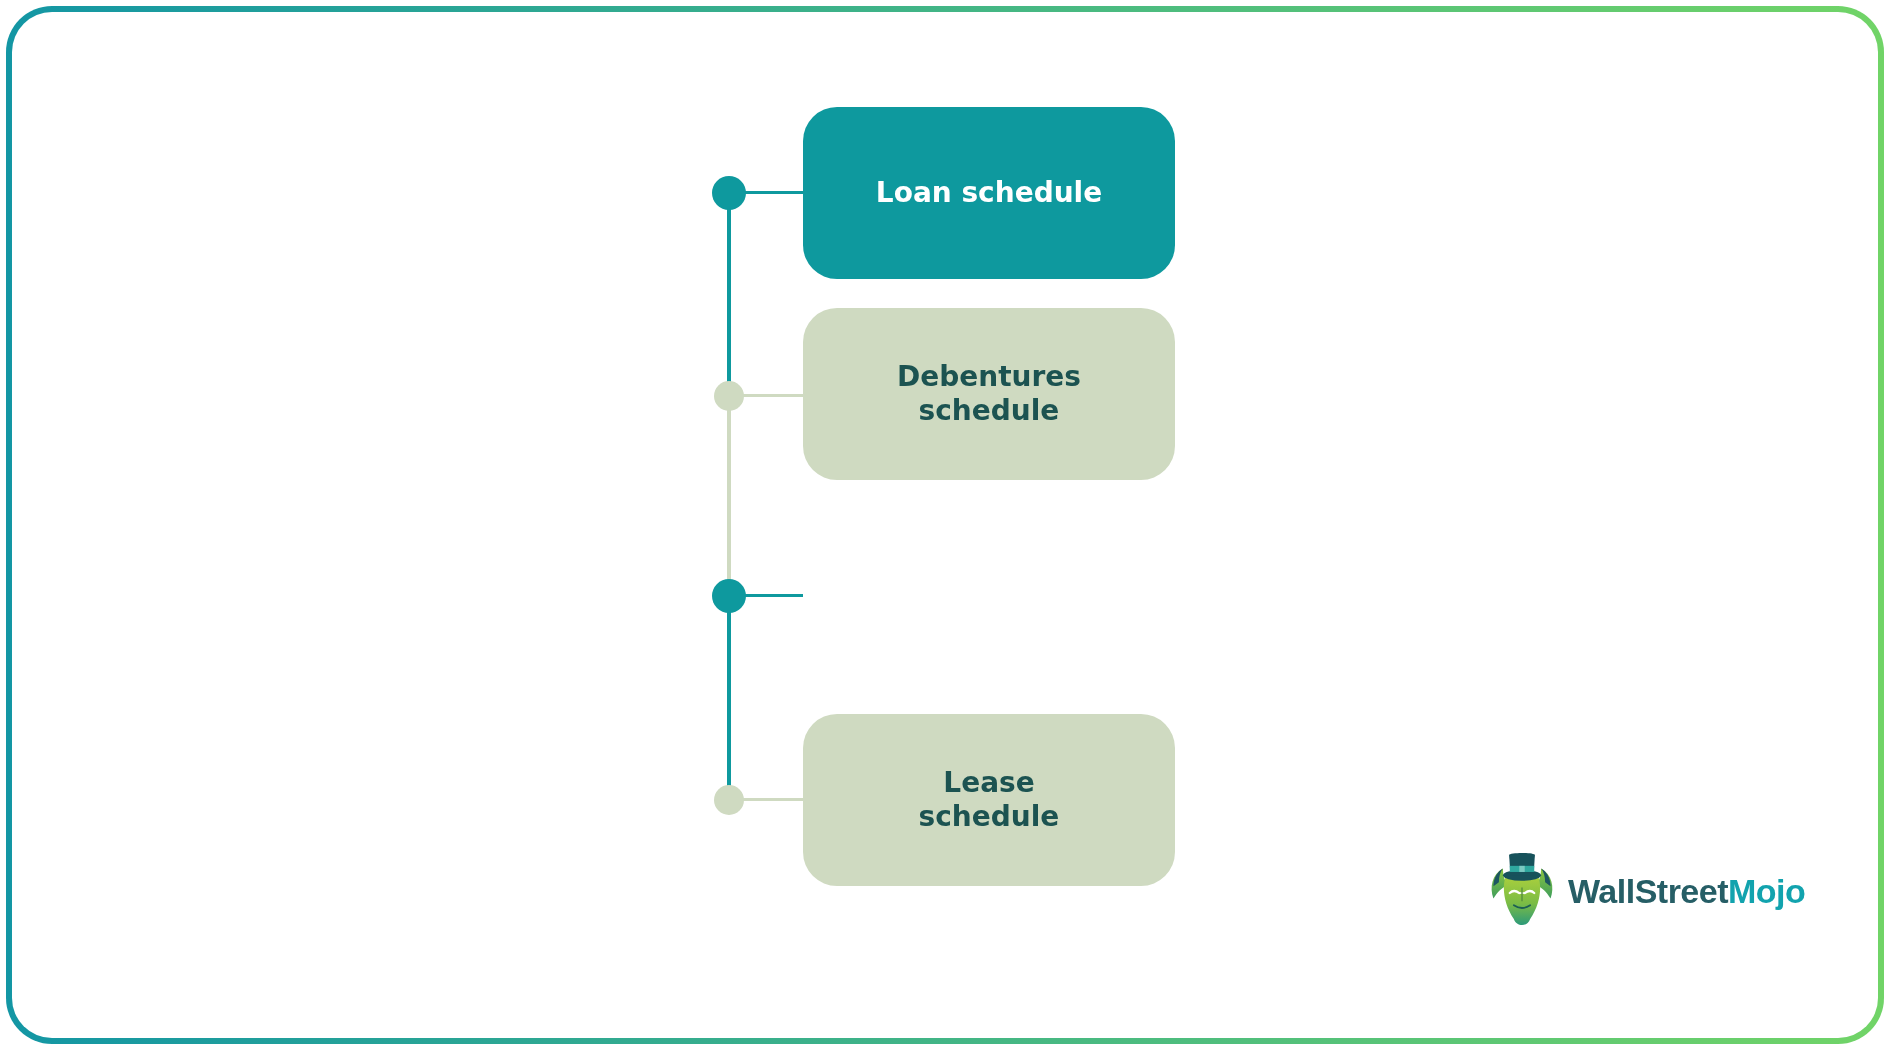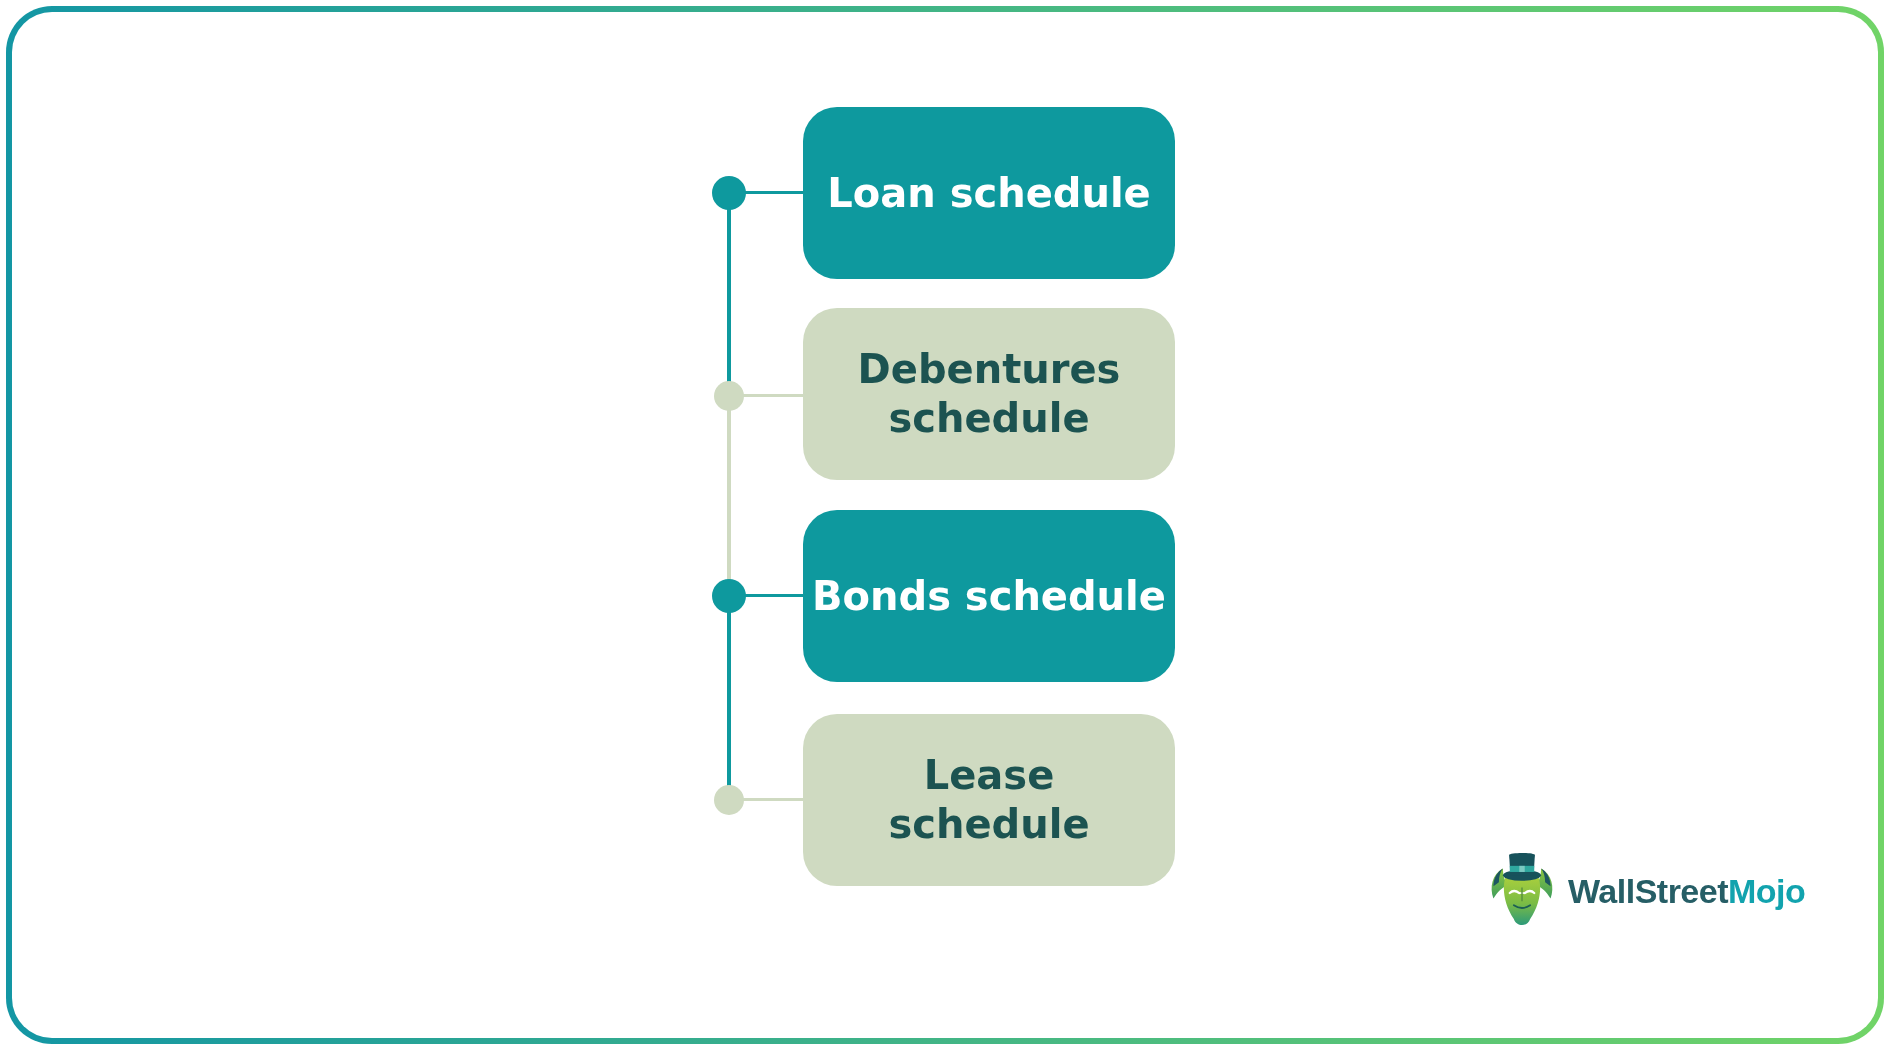--- a/index.html
+++ b/index.html
@@ -40,21 +40,21 @@
   .dot.sage { width: 30px; height: 30px; background: var(--sage); }
 
   
   .item-box {
     position: absolute; left: 803px;
     width: 372px; height: 172px;
     border-radius: 34px;
     display: flex; align-items: center; justify-content: center;
     text-align: center;
     font-weight: 700;
-    font-size: 40px;
+    font-size: 28px;
     line-height: 1.22;
     white-space: pre-line;
     z-index: 3;
     letter-spacing: 0px;
   }
   .item-box.teal { background: var(--teal); color: var(--text-on-teal); }
   .item-box.sage { background: var(--sage); color: var(--text-on-sage); }
 
   
   .logo {
@@ -96,23 +96,20 @@
   <div class="dot teal" style="top:596px;"></div>
   <div class="dot sage" style="top:800px;"></div>
 
   <div class="item-box teal" style="top:107px;">
     <span>Loan schedule</span>
   </div>
   <div class="item-box sage" style="top:308px;">
     <span>Debentures
 schedule</span>
   </div>
-  <div class="item-box teal" style="top:510px;">
-    <span>Bonds schedule</span>
-  </div>
   <div class="item-box sage" style="top:714px;">
     <span>Lease
 schedule</span>
   </div>
 
   <div class="logo">
     <svg class="logo-icon" viewBox="0 0 100 126">
       <defs>
         <linearGradient id="faceGrad" x1="0" y1="0" x2="0" y2="1">
           <stop offset="0" stop-color="#A9CF3D"></stop>

